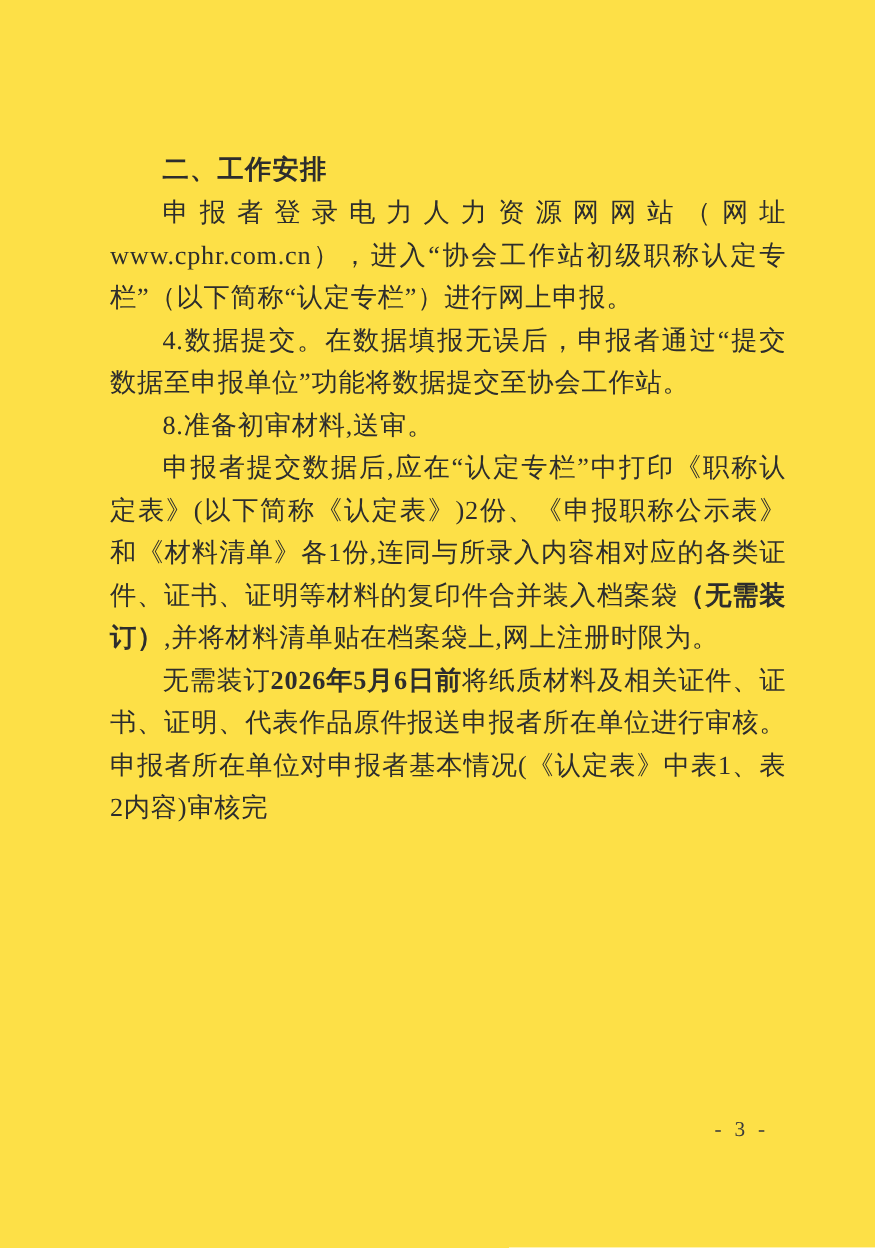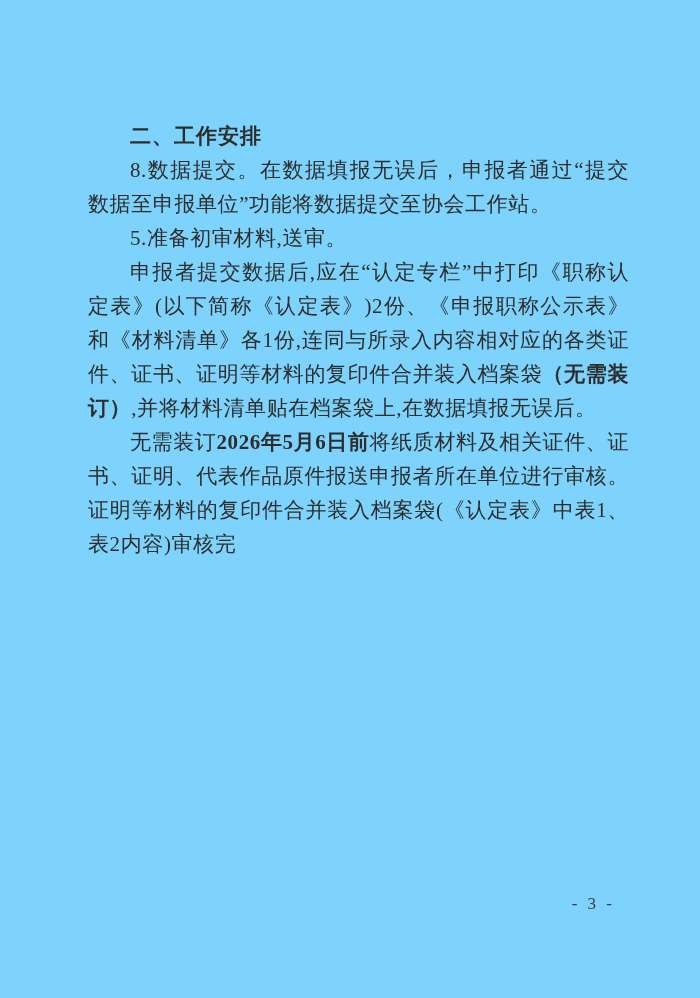--- a/index.html
+++ b/index.html
@@ -4,21 +4,21 @@
 <style>
   html, body {
     margin: 0;
     padding: 0;
     background: #ffffff;
   }
   .page {
     position: relative;
     width: 700px;
     height: 998px;
-    background: #7dd3fc;
+    background: #fde047;
     overflow: hidden;
     font-family: "Liberation Serif", "DejaVu Serif", serif;
     color: #2d2d2d;
   }
   .content {
     position: absolute;
     left: 88px;
     top: 119px;
     width: 541px;
   }
@@ -51,19 +51,20 @@
     color: #3b3b3b;
     font-family: "Liberation Serif", "DejaVu Serif", serif;
   }
 </style>
 </head>
 <body>
 
 <div class="page">
   <div class="content">
       <p class="heading"><b>二、工作安排</b></p>
-      <p class="para"><span>8.数据提交。在数据填报无误后，申报者通过“提交数据至申报单位”功能将数据提交至协会工作站。</span></p>
-      <p class="para"><span>5.准备初审材料,送审。</span></p>
-      <p class="para"><span>申报者提交数据后,应在“认定专栏”中打印《职称认定表》(以下简称《认定表》)2份、《申报职称公示表》和《材料清单》各1份,连同与所录入内容相对应的各类证件、证书、证明等材料的复印件合并装入档案袋</span><b>（无需装订）</b><span>,并将材料清单贴在档案袋上,在数据填报无误后。</span></p>
-      <p class="para"><span>无需装订</span><b>2026年5月6日前</b><span>将纸质材料及相关证件、证书、证明、代表作品原件报送申报者所在单位进行审核。证明等材料的复印件合并装入档案袋(《认定表》中表1、表2内容)审核完</span></p>
+      <p class="para"><span>申报者登录电力人力资源网网站（网址www.cphr.com.cn），进入“协会工作站初级职称认定专栏”（以下简称“认定专栏”）进行网上申报。</span></p>
+      <p class="para"><span>4.数据提交。在数据填报无误后，申报者通过“提交数据至申报单位”功能将数据提交至协会工作站。</span></p>
+      <p class="para"><span>8.准备初审材料,送审。</span></p>
+      <p class="para"><span>申报者提交数据后,应在“认定专栏”中打印《职称认定表》(以下简称《认定表》)2份、《申报职称公示表》和《材料清单》各1份,连同与所录入内容相对应的各类证件、证书、证明等材料的复印件合并装入档案袋</span><b>（无需装订）</b><span>,并将材料清单贴在档案袋上,网上注册时限为。</span></p>
+      <p class="para"><span>无需装订</span><b>2026年5月6日前</b><span>将纸质材料及相关证件、证书、证明、代表作品原件报送申报者所在单位进行审核。申报者所在单位对申报者基本情况(《认定表》中表1、表2内容)审核完</span></p>
     </div>
   <div class="page-number">- 3 -</div>
 </div>
 
 </body></html>

